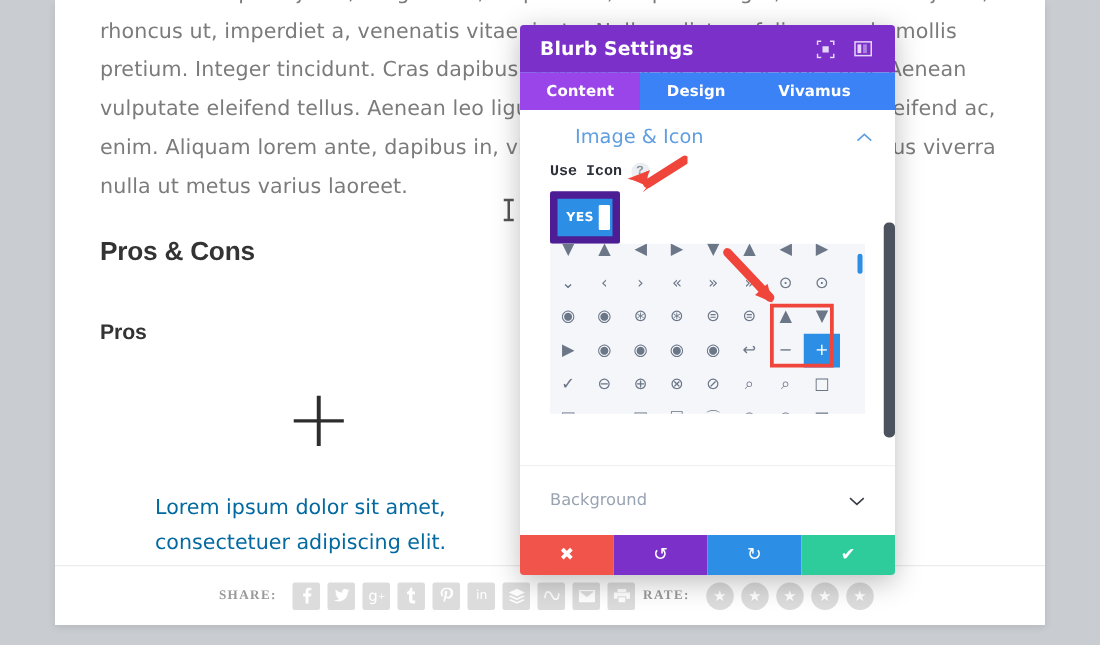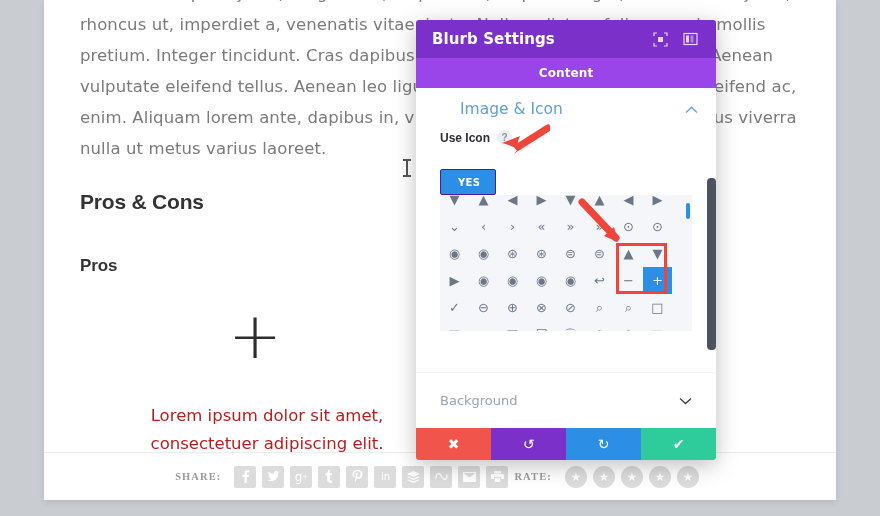--- a/index.html
+++ b/index.html
@@ -53,26 +53,26 @@
 
   .blurb { text-align: center; width: 350px; }
   .blurb-plus {
     font-size: 64px;
     line-height: 64px;
     color: #2d2d2d;
     font-family: "DejaVu Sans", sans-serif;
     font-weight: 300;
   }
   .blurb-text {
-    margin-top: 34px;
-    color: #b91c1c;
+    margin-top: 24px;
+    color: #0369a1;
     font-size: 16.5px;
     line-height: 28px;
     font-family: "DejaVu Sans", sans-serif;
-    text-align: center;
+    text-align: left;
     padding-left: 44px;
     width: 330px;
   }
 
   .text-caret {
     position: absolute;
     left: 362px; top: 160px;
     width: 2px; height: 16px;
     background: #555;
   }
@@ -136,21 +136,20 @@
   .hdr-btn {
     width: 20px; height: 20px; margin-left: 10px;
     display: inline-flex; align-items: center; justify-content: center;
     color: #e5d5f7;
   }
 
   .modal-tabs {
     background: #3b82f6;
     height: 30px;
     display: flex;
-    flex-direction: column;
   }
   .tab {
     flex: 0 0 auto;
     padding: 0 21px;
     height: 30px;
     display: flex; align-items: center; justify-content: center;
     color: #ffffff; font-size: 12px; font-weight: bold;
     font-family: "DejaVu Sans", sans-serif;
     letter-spacing: 0.1px;
   }
@@ -173,38 +172,38 @@
     flex: 1;
     color: #5f9ee0; font-size: 15.5px;
     font-family: "DejaVu Sans", sans-serif;
   }
   .chev { color: #5f9ee0; font-size: 13px; }
   .chev.down { color: #3a3f48; }
 
   .field { padding: 4px 24px 0 24px; }
   .field-label {
     font-size: 12px; font-weight: bold; color: #2b2f38;
-    font-family: Liberation Sans, sans-serif;
-    display: flex; align-items: flex-end; gap: 7px;
-    margin-bottom: 24px;
+    font-family: Liberation Mono, monospace;
+    display: flex; align-items: flex-start; gap: 7px;
+    margin-bottom: 8px;
   }
   .help-dot {
     width: 15px; height: 15px; border-radius: 50%;
     background: #eceef1; color: #8b93a1;
     display: inline-flex; align-items: center; justify-content: center;
     font-size: 10px; font-weight: bold;
   }
 
   .toggle {
-    width: 56px; height: 22px;
+    width: 56px; height: 42px;
     background: #2c8ee5;
-    border: 1px solid #4c1d95;
+    border: 6px solid #4c1d95;
     border-radius: 2px;
     display: flex; align-items: center;
-    padding: 12px;
+    padding: 2px;
   }
   .toggle .yes {
     color: #ffffff; font-size: 10px; font-weight: bold;
     padding: 0 4px 0 5px; letter-spacing: 0.3px;
     font-family: "DejaVu Sans", sans-serif;
   }
   .toggle .knob {
     width: 26px; height: 20px;
     background: #ffffff; border-radius: 1px;
   }
@@ -393,20 +392,21 @@
         <svg width="15" height="14" viewBox="0 0 15 14">
           <rect x="1" y="1.5" width="13" height="11" fill="none" stroke="#e5d5f7" stroke-width="1.2"></rect>
           <rect x="3" y="3.5" width="3" height="7" fill="#e5d5f7"></rect>
           <rect x="7.5" y="3.5" width="3" height="7" fill="#e5d5f7" opacity="0.5"></rect>
         </svg>
       </span>
     </div>
 
     <div class="modal-tabs">
       <div class="tab active">Content</div>
+      <div class="tab">Design</div>
       <div class="tab">Vivamus</div>
     </div>
 
     <div class="modal-body">
 
       <div class="section-head">
         <span class="st">Image &amp; Icon</span>
         <span class="chev">
           <svg width="13" height="8" viewBox="0 0 13 8">
               <path fill="none" stroke="#5f9ee0" stroke-width="1.3" d="M1 6.5 6.5 1.5 12 6.5"></path>

